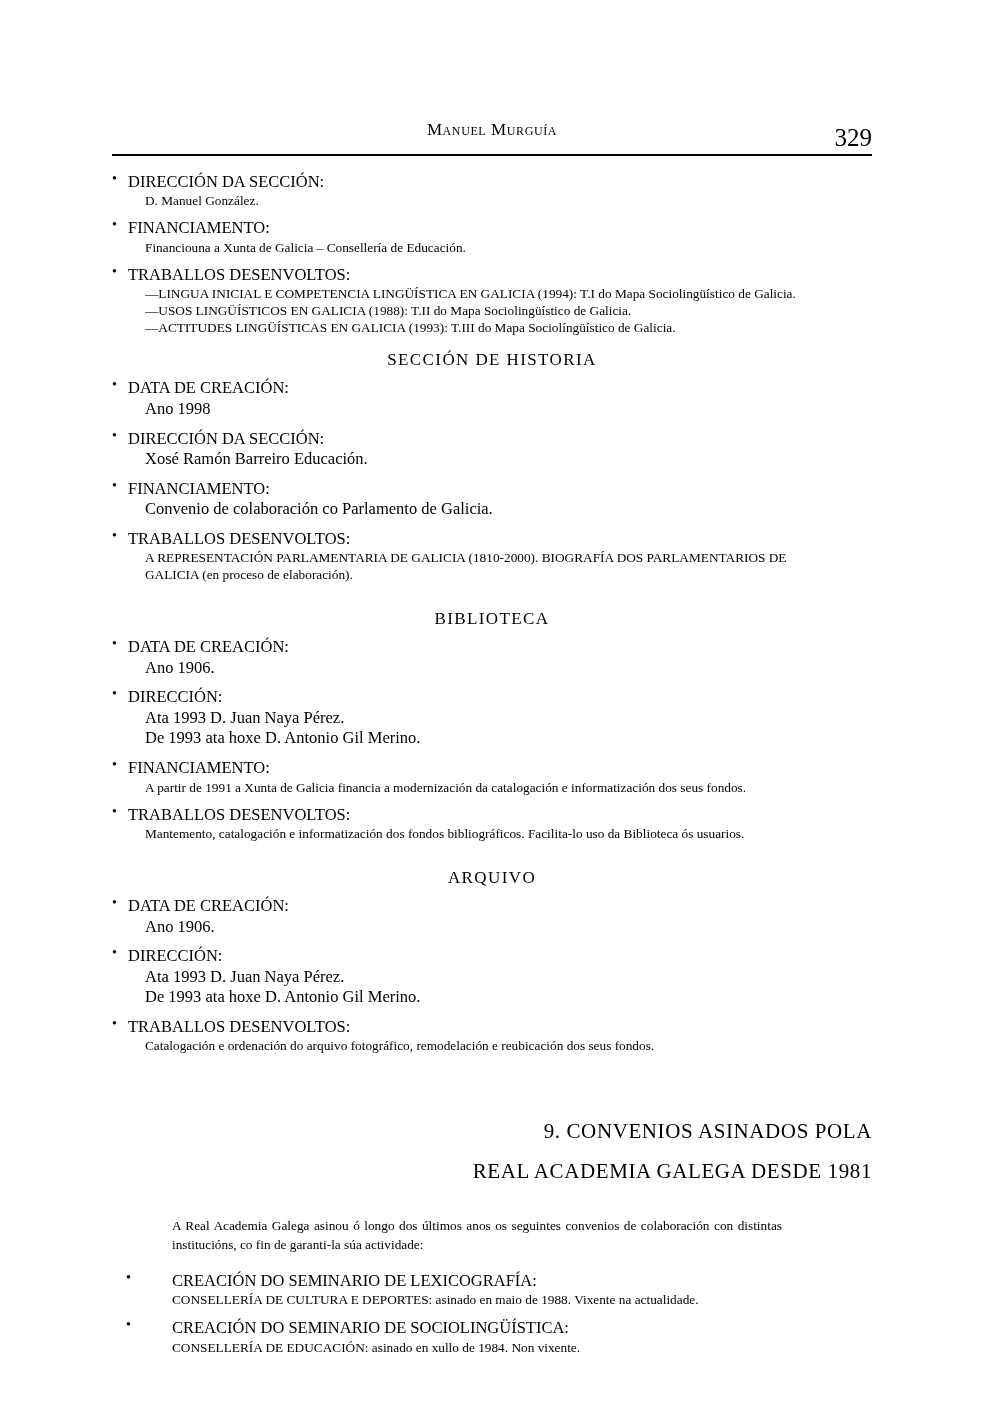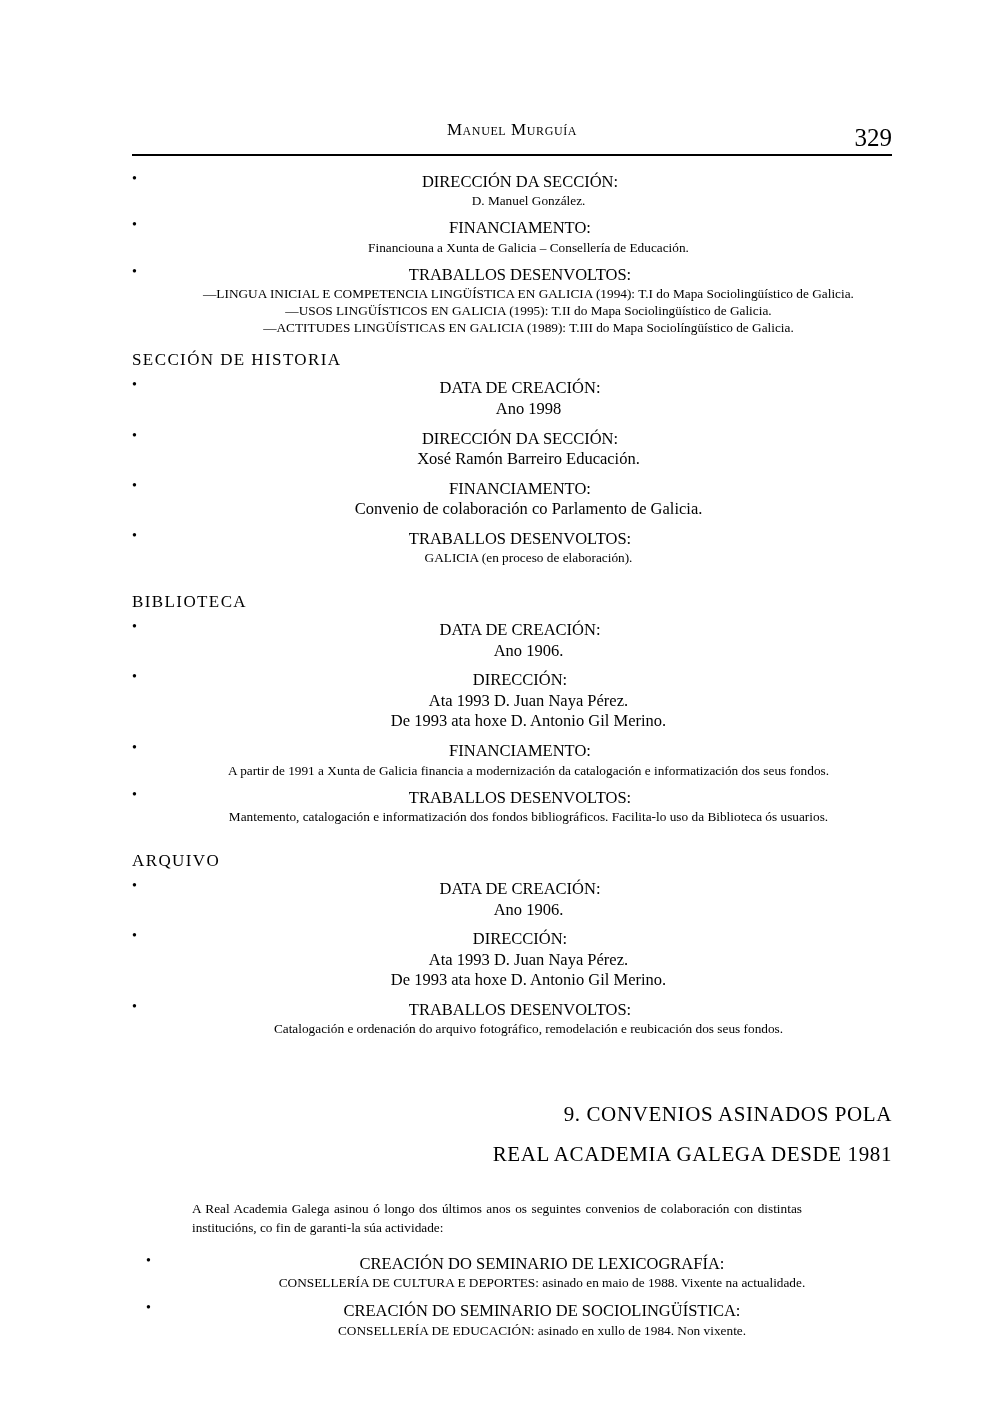--- a/index.html
+++ b/index.html
@@ -17,21 +17,21 @@
   }
   .page {
     position: absolute;
     left: 0;
     top: 0;
     width: 992px;
     height: 1417px;
   }
   .content {
     position: absolute;
-    left: 132px;
+    left: 112px;
     top: 120px;
     width: 760px;
   }
 
   
   .runhead {
     display: flex;
     align-items: baseline;
     justify-content: center;
     position: relative;
@@ -59,21 +59,20 @@
 
   
   ul.bullets {
     list-style: none;
     margin: 0;
     padding: 0;
   }
   ul.bullets > li {
     margin: 0 0 9px 0;
     padding: 0;
-    text-align: center;
   }
   .blabel {
     font-size: 16.5px;
     line-height: 1.18;
     position: relative;
     padding-left: 16px;
   }
   .blabel::before {
     content: "\2022";
     position: absolute;
@@ -90,21 +89,21 @@
   .bbody .line {
     display: block;
   }
   .bbody.big {
     font-size: 16.5px;
     line-height: 1.25;
   }
 
   
   .sec-head {
-    text-align: left;
+    text-align: center;
     font-size: 17px;
     letter-spacing: 1.4px;
     margin: 14px 0 8px 0;
     font-variant: small-caps;
   }
   .sec-head.spaced-top {
     margin-top: 26px;
   }
 
   
@@ -169,22 +168,22 @@
       <li>
         <div class="blabel">FINANCIAMENTO:</div>
         <div class="bbody">
           <span class="line">Financiouna a Xunta de Galicia – Consellería de Educación.</span>
         </div>
       </li>
       <li>
         <div class="blabel">TRABALLOS DESENVOLTOS:</div>
         <div class="bbody">
           <span class="line">—LINGUA INICIAL E COMPETENCIA LINGÜÍSTICA EN GALICIA (1994): T.I do Mapa Sociolingüístico de Galicia.</span>
-          <span class="line">—USOS LINGÜÍSTICOS EN GALICIA (1995): T.II do Mapa Sociolingüístico de Galicia.</span>
-          <span class="line">—ACTITUDES LINGÜÍSTICAS EN GALICIA (1989): T.III do Mapa Sociolíngüístico de Galicia.</span>
+          <span class="line">—USOS LINGÜÍSTICOS EN GALICIA (1988): T.II do Mapa Sociolingüístico de Galicia.</span>
+          <span class="line">—ACTITUDES LINGÜÍSTICAS EN GALICIA (1993): T.III do Mapa Sociolíngüístico de Galicia.</span>
         </div>
       </li>
     </ul>
 
     <div class="sec-head">SECCIÓN DE HISTORIA</div>
 
     <ul class="bullets">
       <li>
         <div class="blabel">DATA DE CREACIÓN:</div>
         <div class="bbody big">
@@ -199,20 +198,21 @@
       </li>
       <li>
         <div class="blabel">FINANCIAMENTO:</div>
         <div class="bbody big">
           <span class="line">Convenio de colaboración co Parlamento de Galicia.</span>
         </div>
       </li>
       <li>
         <div class="blabel">TRABALLOS DESENVOLTOS:</div>
         <div class="bbody">
+          <span class="line">A REPRESENTACIÓN PARLAMENTARIA DE GALICIA (1810-2000). BIOGRAFÍA DOS PARLAMENTARIOS DE</span>
           <span class="line">GALICIA (en proceso de elaboración).</span>
         </div>
       </li>
     </ul>
 
     <div class="sec-head spaced-top">BIBLIOTECA</div>
 
     <ul class="bullets">
       <li>
         <div class="blabel">DATA DE CREACIÓN:</div>

